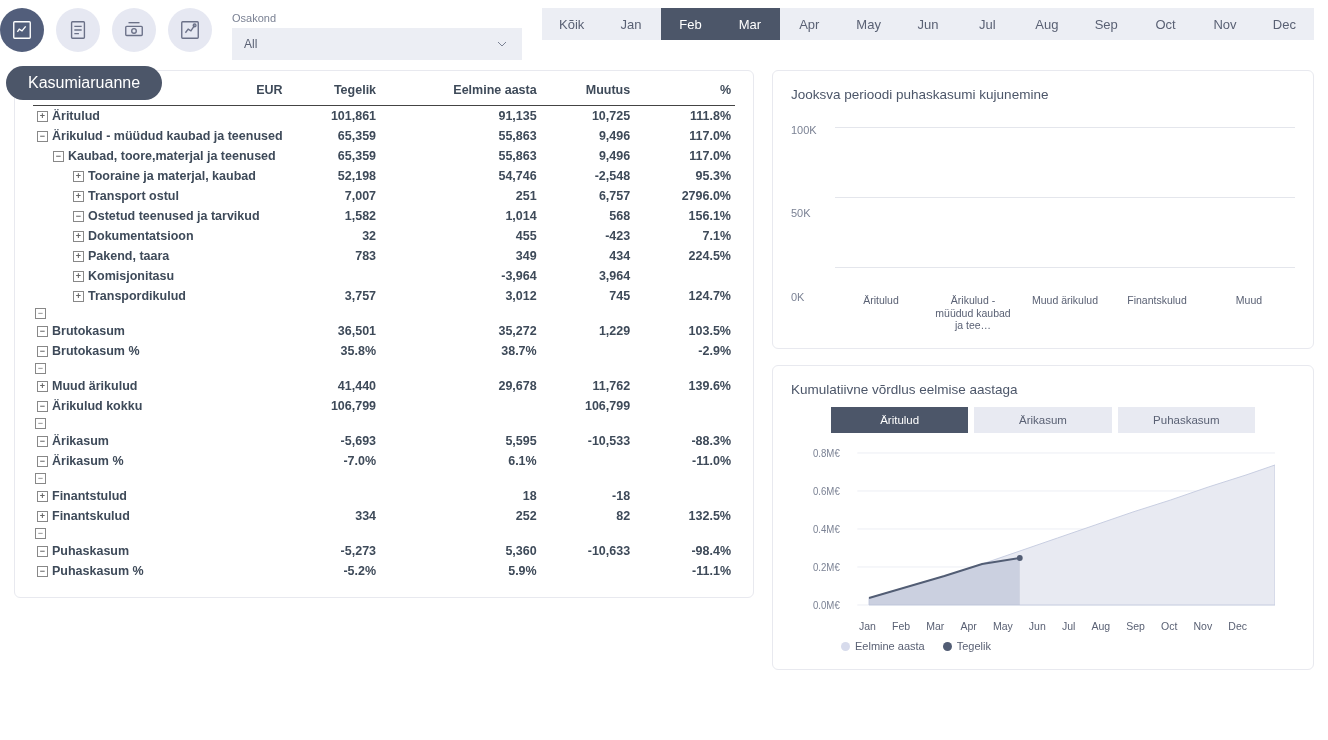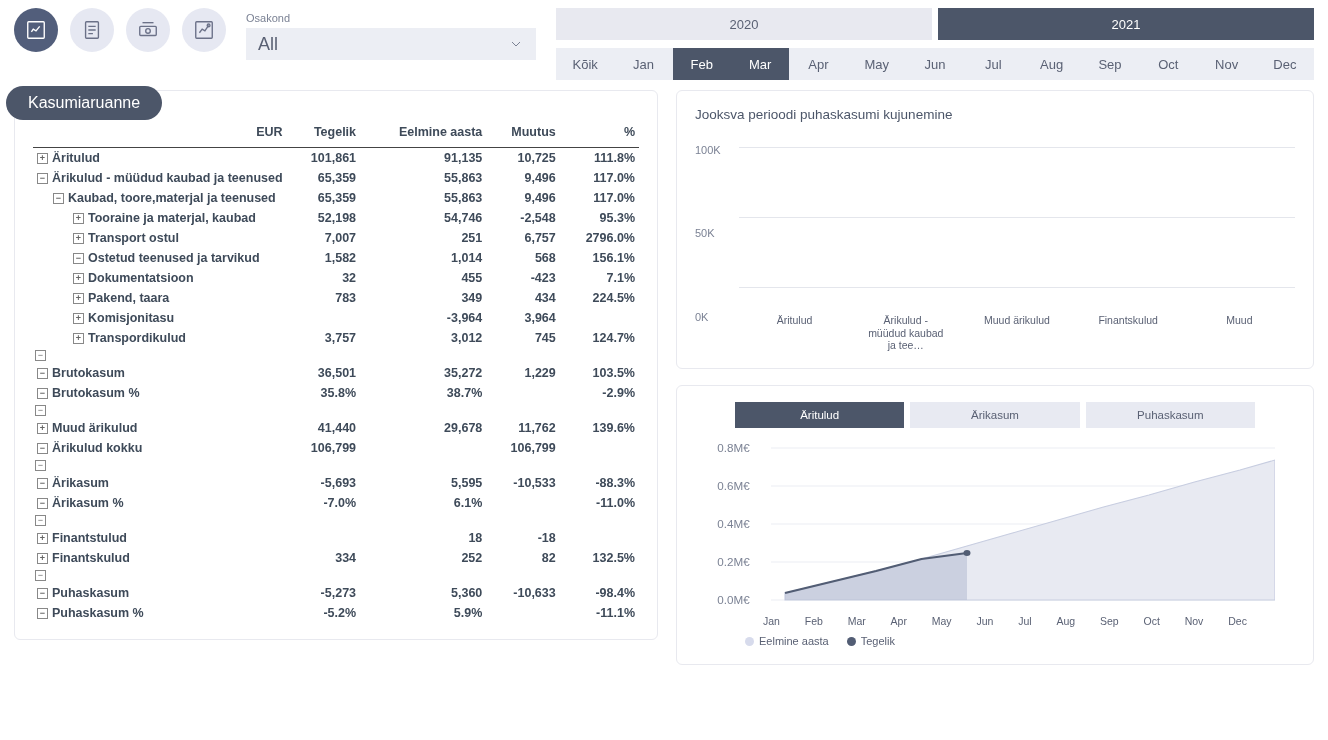--- a/index.html
+++ b/index.html
@@ -1,38 +1,38 @@
 <!DOCTYPE html>
 <html><head>
 <meta charset="utf-8">
 <style>
 html,body{margin:0;padding:0;font-family:"Segoe UI",Arial,sans-serif;color:#3e4a59;background:#fff;font-size:13px;width:1328px}
 *{box-sizing:border-box}
-.topbar{display:flex;align-items:flex-start;padding:8px 14px 0 14px;gap:20px}
+.topbar{display:flex;align-items:flex-start;padding:8px 14px 0 0;gap:20px}
 .nav-icons{display:flex;gap:12px}
 .nav-icon{width:44px;height:44px;border-radius:50%;background:#e6e8f2;display:flex;align-items:center;justify-content:center;color:#6b7188;cursor:pointer}
 .nav-icon.active{background:#525e7b;color:#fff}
 .nav-icon svg{width:22px;height:22px;stroke:currentColor;fill:none;stroke-width:1.5}
 .filter-block{display:flex;flex-direction:column;gap:4px;margin-top:4px}
 .filter-label{font-size:11px;color:#7b8294}
-.dropdown{width:290px;height:32px;background:#eceef4;border:none;display:flex;align-items:center;justify-content:space-between;padding:0 12px;color:#5a6174;font-size:18px;cursor:pointer}
+.dropdown{width:290px;height:32px;background:#eceef4;border:none;display:flex;align-items:center;justify-content:space-between;padding:0 12px;color:#5a6174;font-size:12px;cursor:pointer}
 .dropdown svg{width:16px;height:16px;stroke:#7b8294;fill:none;stroke-width:1.5}
 .time-filters{flex:1;margin-left:auto}
 .year-row{display:flex;gap:6px;margin-bottom:8px}
 .year-btn{flex:1;height:32px;display:flex;align-items:center;justify-content:center;font-size:13px;cursor:pointer}
 .year-btn.inactive{background:#e8e9f0;color:#5a6174}
 .year-btn.active{background:#4c5669;color:#fff}
 .month-row{display:flex;}
 .month-btn{flex:1;height:32px;display:flex;align-items:center;justify-content:center;font-size:13px;background:#eceef4;color:#5a6174;cursor:pointer}
 .month-btn.active{background:#4c5669;color:#fff}
 .main{display:flex;gap:18px;padding:10px 14px;align-items:flex-start}
-.left-panel{width:644px;position:relative}
+.left-panel{width:740px;position:relative}
 .badge{position:absolute;left:-8px;top:-4px;background:#4c5669;color:#fff;padding:8px 22px;border-radius:22px;font-size:16px;z-index:2}
 .card{background:#fff;border:1px solid #e8e9ef;border-radius:6px;padding:16px 18px}
-.left-panel .card{padding-top:28px}
+.left-panel .card{padding-top:6px}
 table{width:100%;border-collapse:collapse;font-size:12.5px}
 th{text-align:right;font-weight:600;padding:6px 4px 8px 4px;border-bottom:1px solid #444}
 th.lbl{text-align:right;width:240px}
 td{padding:3px 4px;text-align:right;white-space:nowrap}
 td.lbl{text-align:left;display:flex;align-items:center;gap:4px}
 tr.bold td{font-weight:600}
 tr.sub td.lbl{padding-left:20px}
 tr.sub2 td.lbl{padding-left:40px}
 tr.detail td{color:#7b8294;font-weight:400}
 tr.detail td.lbl{padding-left:78px}
@@ -97,24 +97,20 @@
   <div class="filter-block">
     <span class="filter-label">Osakond</span>
     <div class="dropdown">
       <span>All</span>
       <svg viewBox="0 0 24 24">
           <path d="M6 9l6 6 6-6"></path>
         </svg>
     </div>
   </div>
   <div class="time-filters">
-    <div class="year-row" id="year-row">
-        <div class="year-btn inactive">2020</div>
-        <div class="year-btn active">2021</div>
-      </div>
     <div class="month-row" id="month-row">
         <div class="month-btn">Kõik</div>
         <div class="month-btn">Jan</div>
         <div class="month-btn active">Feb</div>
         <div class="month-btn active">Mar</div>
         <div class="month-btn">Apr</div>
         <div class="month-btn">May</div>
         <div class="month-btn">Jun</div>
         <div class="month-btn">Jul</div>
         <div class="month-btn">Aug</div>
@@ -387,20 +383,21 @@
             <div class="wf-xl">Äritulud</div>
             <div class="wf-xl">Ärikulud - müüdud kaubad ja tee…</div>
             <div class="wf-xl">Muud ärikulud</div>
             <div class="wf-xl">Finantskulud</div>
             <div class="wf-xl">Muud</div>
           </div>
       </div>
     </div>
 
     <div class="card">
+      <div class="chart-title">Kumulatiivne võrdlus eelmise aastaga</div>
       <div class="tab-row" id="cum-tabs">
           <div class="tab active">Äritulud</div>
           <div class="tab inactive">Ärikasum</div>
           <div class="tab inactive">Puhaskasum</div>
         </div>
       <div class="line-chart">
         <svg class="lc-svg" viewBox="0 0 480 170" preserveAspectRatio="none">
           <text x="2" y="14" class="lc-ylabel">0.8M€</text>
           <text x="2" y="52" class="lc-ylabel">0.6M€</text>
           <text x="2" y="90" class="lc-ylabel">0.4M€</text>

